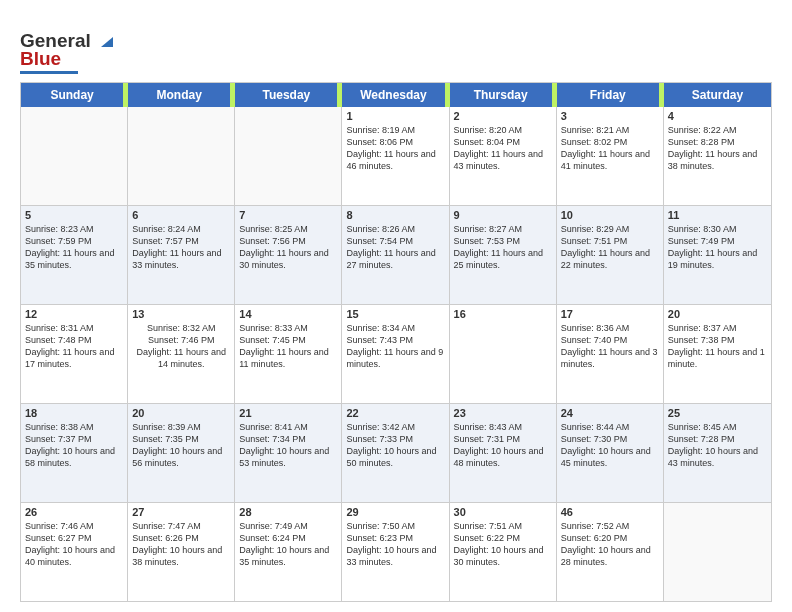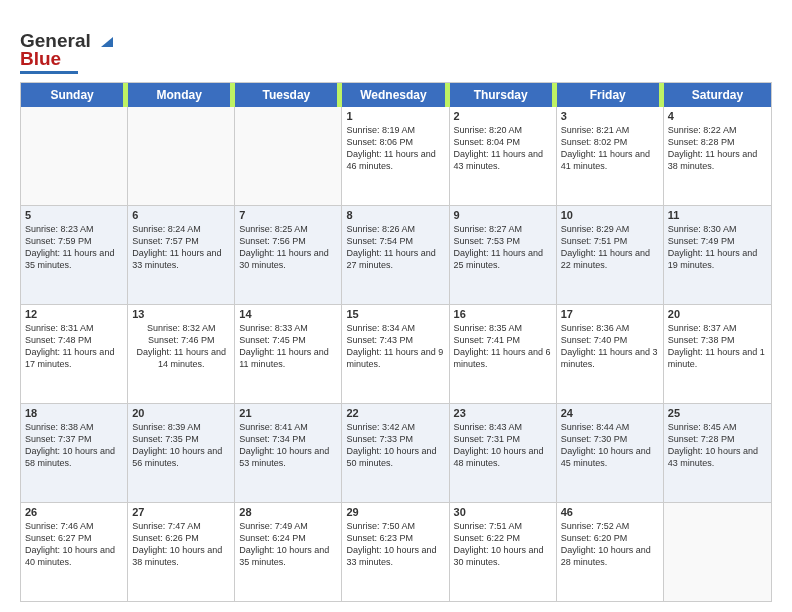--- a/index.html
+++ b/index.html
@@ -226,23 +226,20 @@
 Daylight: 11 hours and 11 minutes.</div>
           </div>
           <div class="cal-cell">
             <span class="day-num">15</span>
             <div class="cell-text" style="white-space: pre-line;">Sunrise: 8:34 AM
 Sunset: 7:43 PM
 Daylight: 11 hours and 9 minutes.</div>
           </div>
           <div class="cal-cell">
             <span class="day-num">16</span>
-            <div class="cell-text" style="white-space: pre-line;">Sunrise: 8:35 AM
-Sunset: 7:41 PM
-Daylight: 11 hours and 6 minutes.</div>
           </div>
           <div class="cal-cell">
             <span class="day-num">17</span>
             <div class="cell-text" style="white-space: pre-line;">Sunrise: 8:36 AM
 Sunset: 7:40 PM
 Daylight: 11 hours and 3 minutes.</div>
           </div>
           <div class="cal-cell">
             <span class="day-num">20</span>
             <div class="cell-text" style="white-space: pre-line;">Sunrise: 8:37 AM

